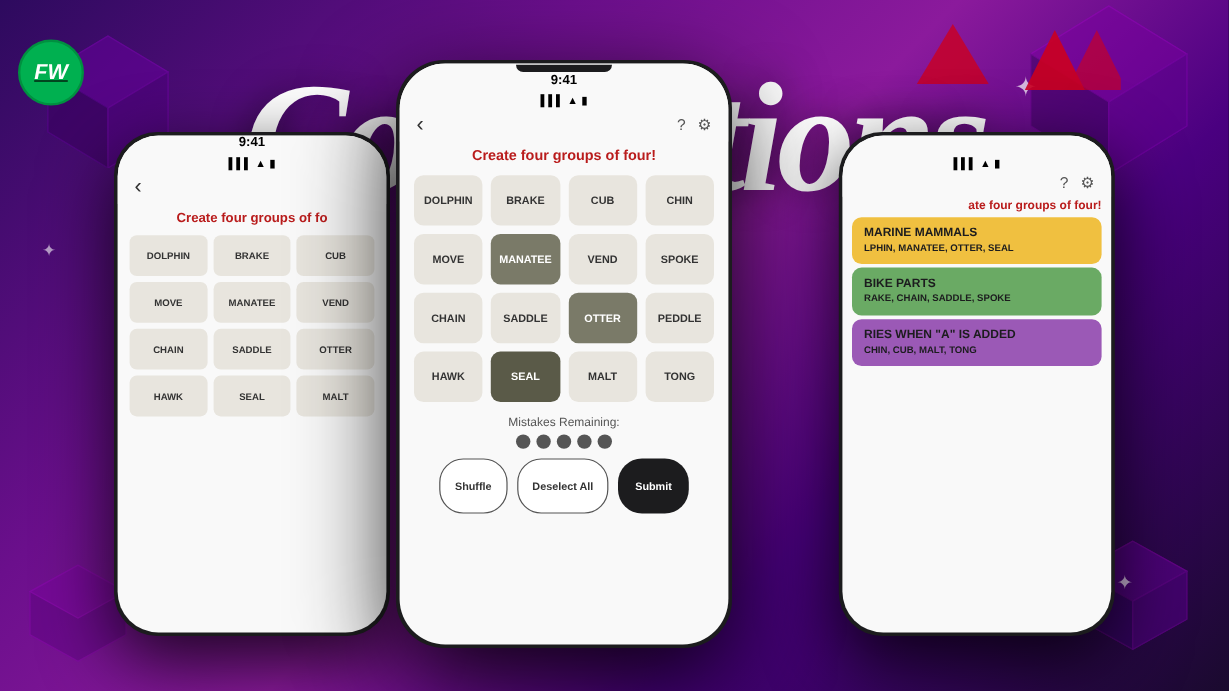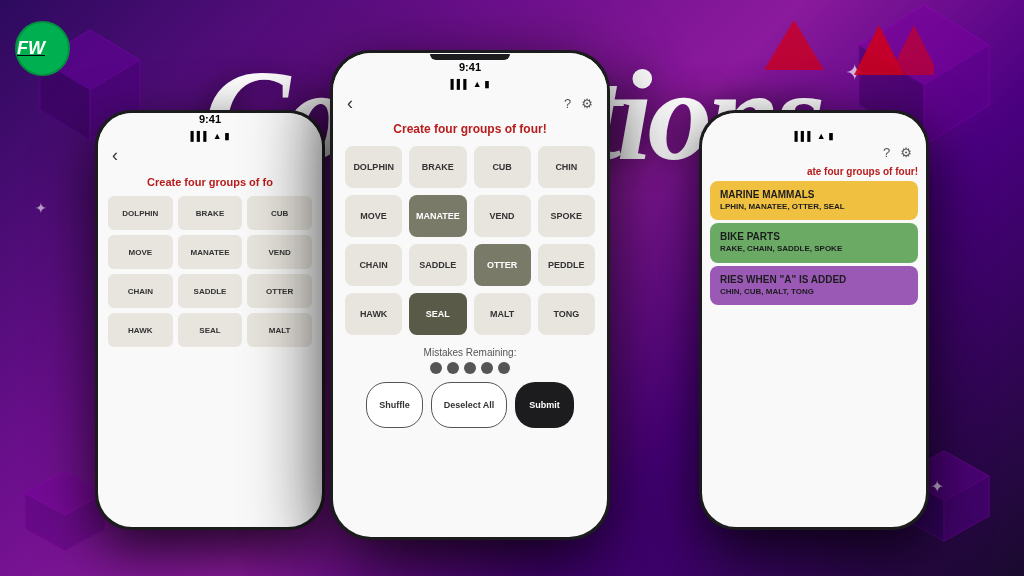--- a/index.html
+++ b/index.html
@@ -42,30 +42,30 @@
       color: white;
       z-index: 2;
       letter-spacing: -5px;
       font-family: Georgia, serif;
       text-shadow: 0 0 30px rgba(0,0,0,0.5);
     }
 
     
     .fw-logo {
       position: absolute;
-      top: 21px;
+      top: 33px;
       left: 15px;
       width: 55px;
       height: 55px;
       background: #00b050;
       border-radius: 50%;
       z-index: 10;
       display: flex;
       align-items: center;
-      justify-content: flex-start;
+      justify-content: center;
       border: 2px solid #009040;
       text-decoration: underline;
     }
 
     .fw-logo-text {
       font-size: 18px;
       font-weight: 900;
       color: white;
       font-style: italic;
     }

